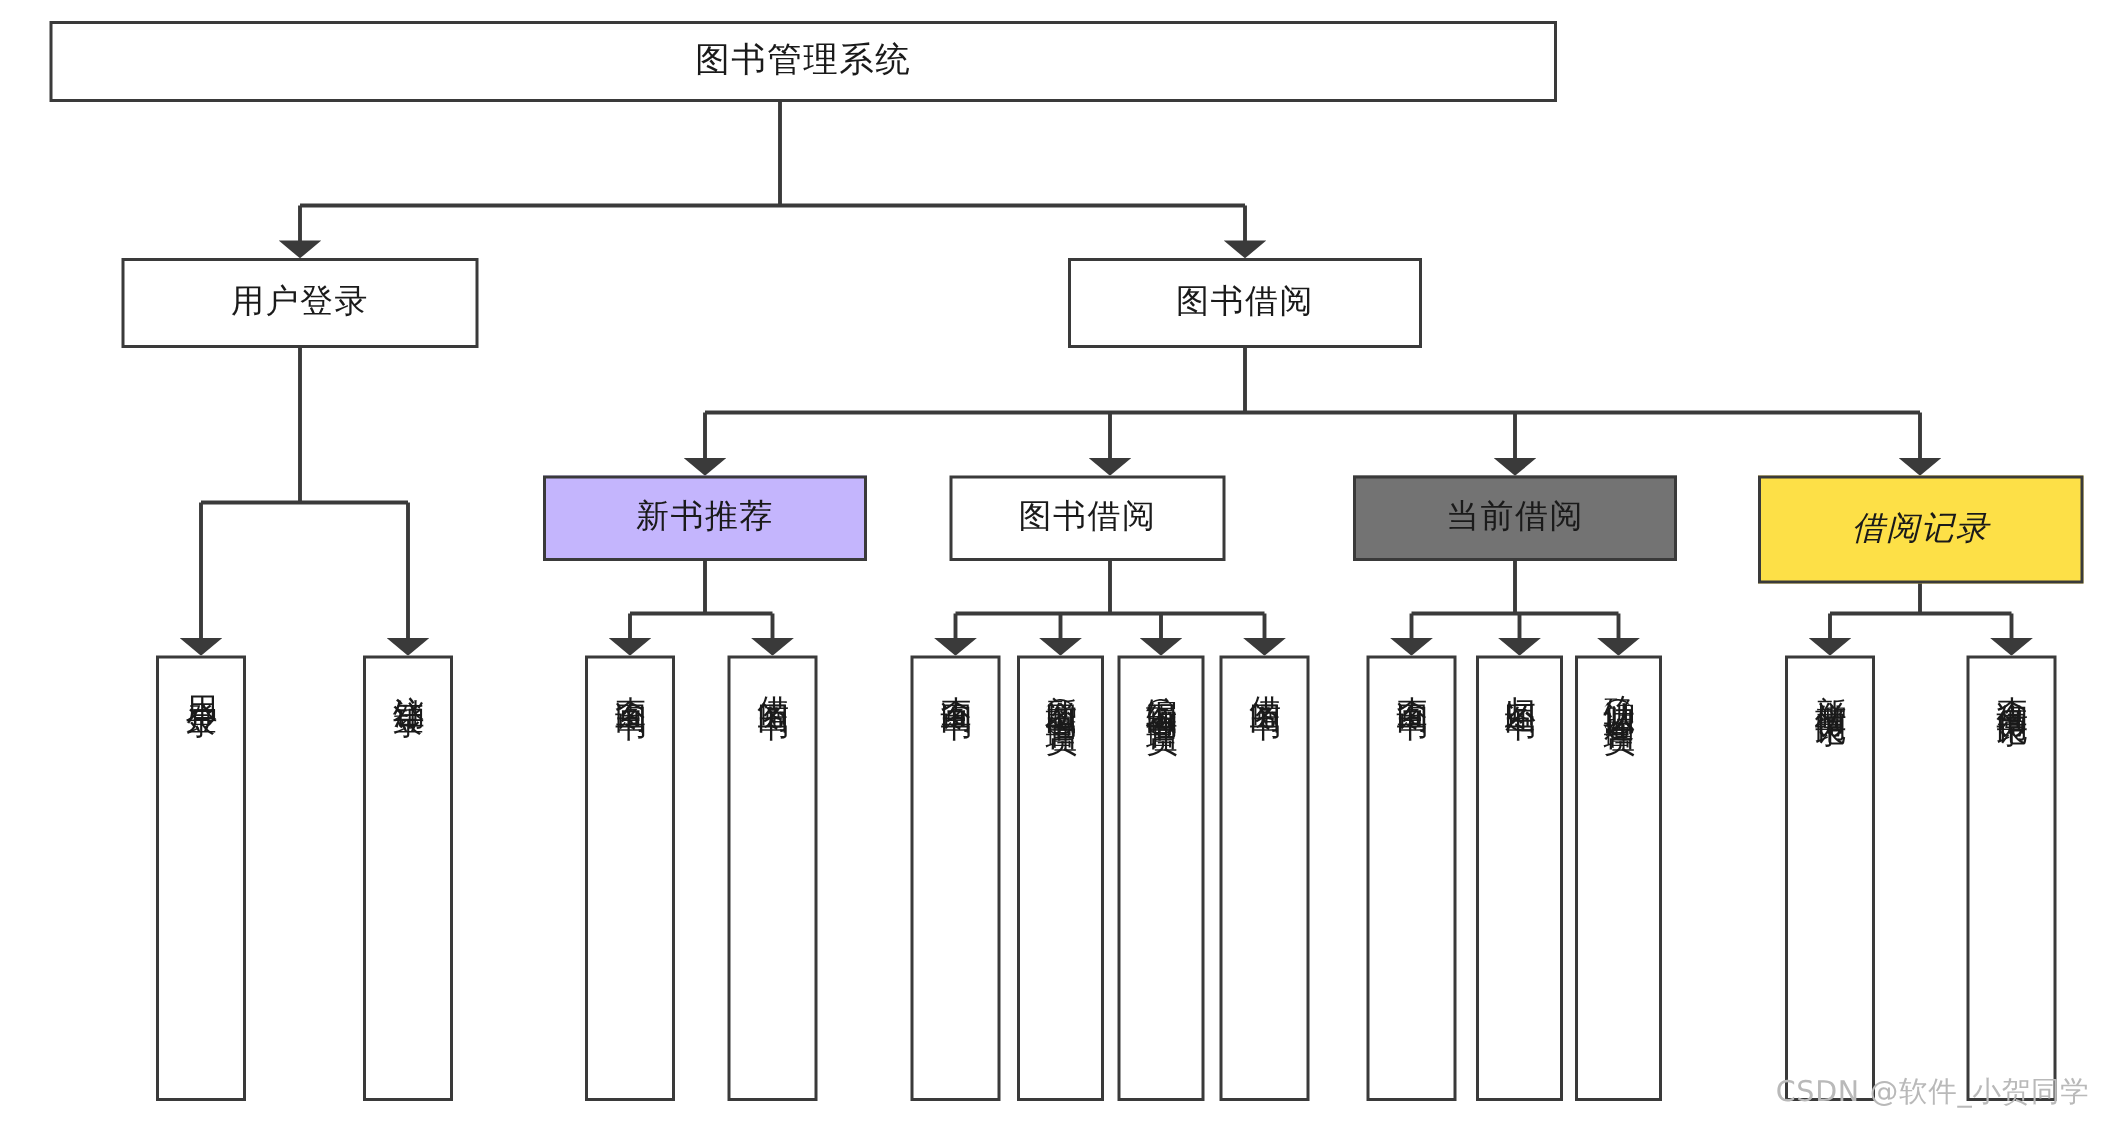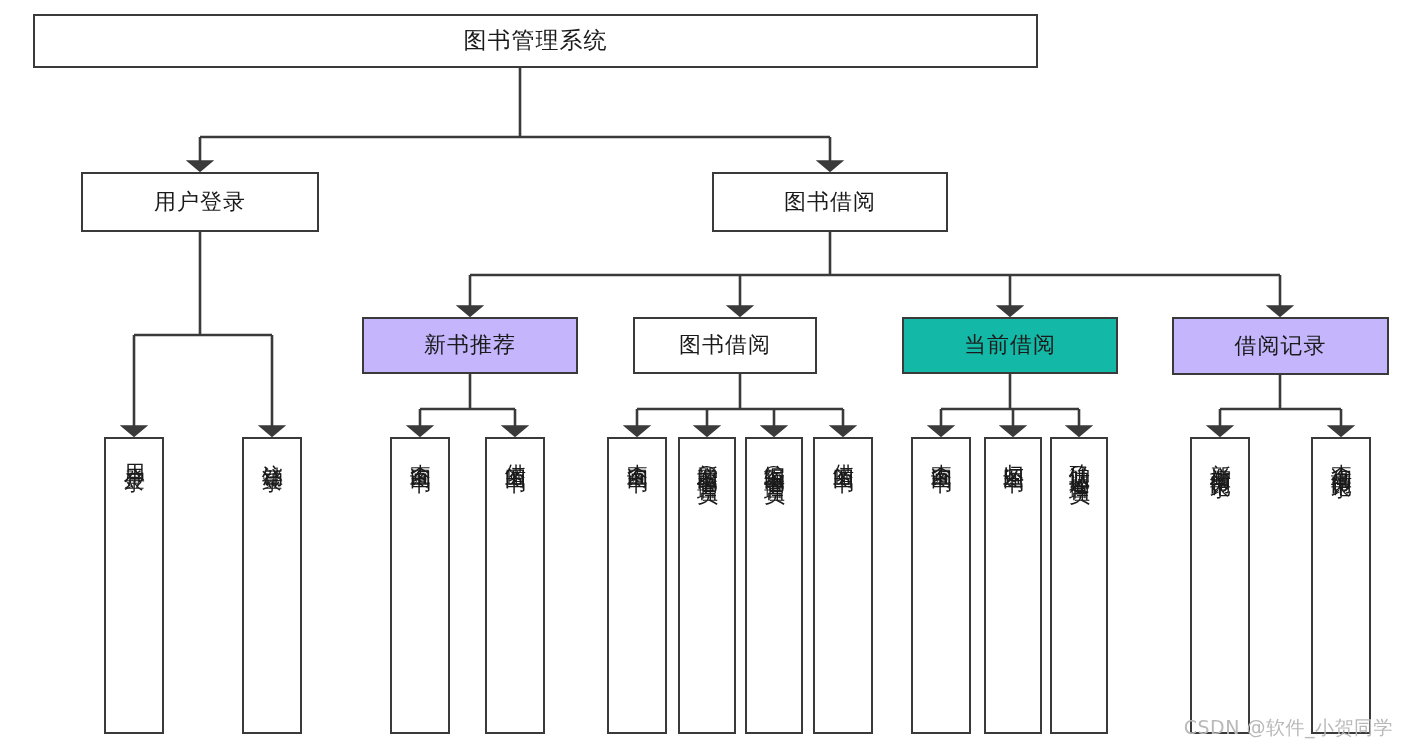--- a/index.html
+++ b/index.html
@@ -144,24 +144,24 @@
   <div class="node horiz" style="left: 712px; top: 172px; width: 236px; height: 60px; border-color: rgb(58, 58, 58); background: rgb(255, 255, 255); color: rgb(26, 26, 26);">
     <span class="lbl">图书借阅</span>
   </div>
 
   <div class="node horiz" style="left: 362px; top: 317px; width: 216px; height: 57px; border-color: rgb(58, 58, 58); background: #c4b5fd; color: rgb(26, 26, 26);">
     <span class="lbl">新书推荐</span>
   </div>
   <div class="node horiz" style="left: 633px; top: 317px; width: 184px; height: 57px; border-color: rgb(58, 58, 58); background: rgb(255, 255, 255); color: rgb(26, 26, 26);">
     <span class="lbl">图书借阅</span>
   </div>
-  <div class="node horiz" style="left: 902px; top: 317px; width: 216px; height: 57px; border-color: rgb(58, 58, 58); background: #14b8a6; color: rgb(26, 26, 26);">
+  <div class="node horiz" style="left: 902px; top: 317px; width: 216px; height: 57px; border-color: rgb(58, 58, 58); background: #737373; color: rgb(26, 26, 26);">
     <span class="lbl">当前借阅</span>
   </div>
-  <div class="node horiz" style="left: 1172px; top: 317px; width: 217px; height: 58px; border-color: rgb(58, 58, 58); background: #c4b5fd; color: rgb(26, 26, 26);">
+  <div class="node horiz" style="left: 1172px; top: 317px; width: 217px; height: 72px; border-color: rgb(58, 58, 58); background: #fde047; color: rgb(26, 26, 26); font-style: italic;">
     <span class="lbl">借阅记录</span>
   </div>
 
   <div class="node vert" style="left: 104px; top: 437px; width: 60px; height: 297px; border-color: rgb(58, 58, 58); background: rgb(255, 255, 255); color: rgb(26, 26, 26);">
     <span class="lbl">用户登录</span>
   </div>
   <div class="node vert" style="left: 242px; top: 437px; width: 60px; height: 297px; border-color: rgb(58, 58, 58); background: rgb(255, 255, 255); color: rgb(26, 26, 26);">
     <span class="lbl">注销登录</span>
   </div>
   <div class="node vert" style="left: 390px; top: 437px; width: 60px; height: 297px; border-color: rgb(58, 58, 58); background: rgb(255, 255, 255); color: rgb(26, 26, 26);">

